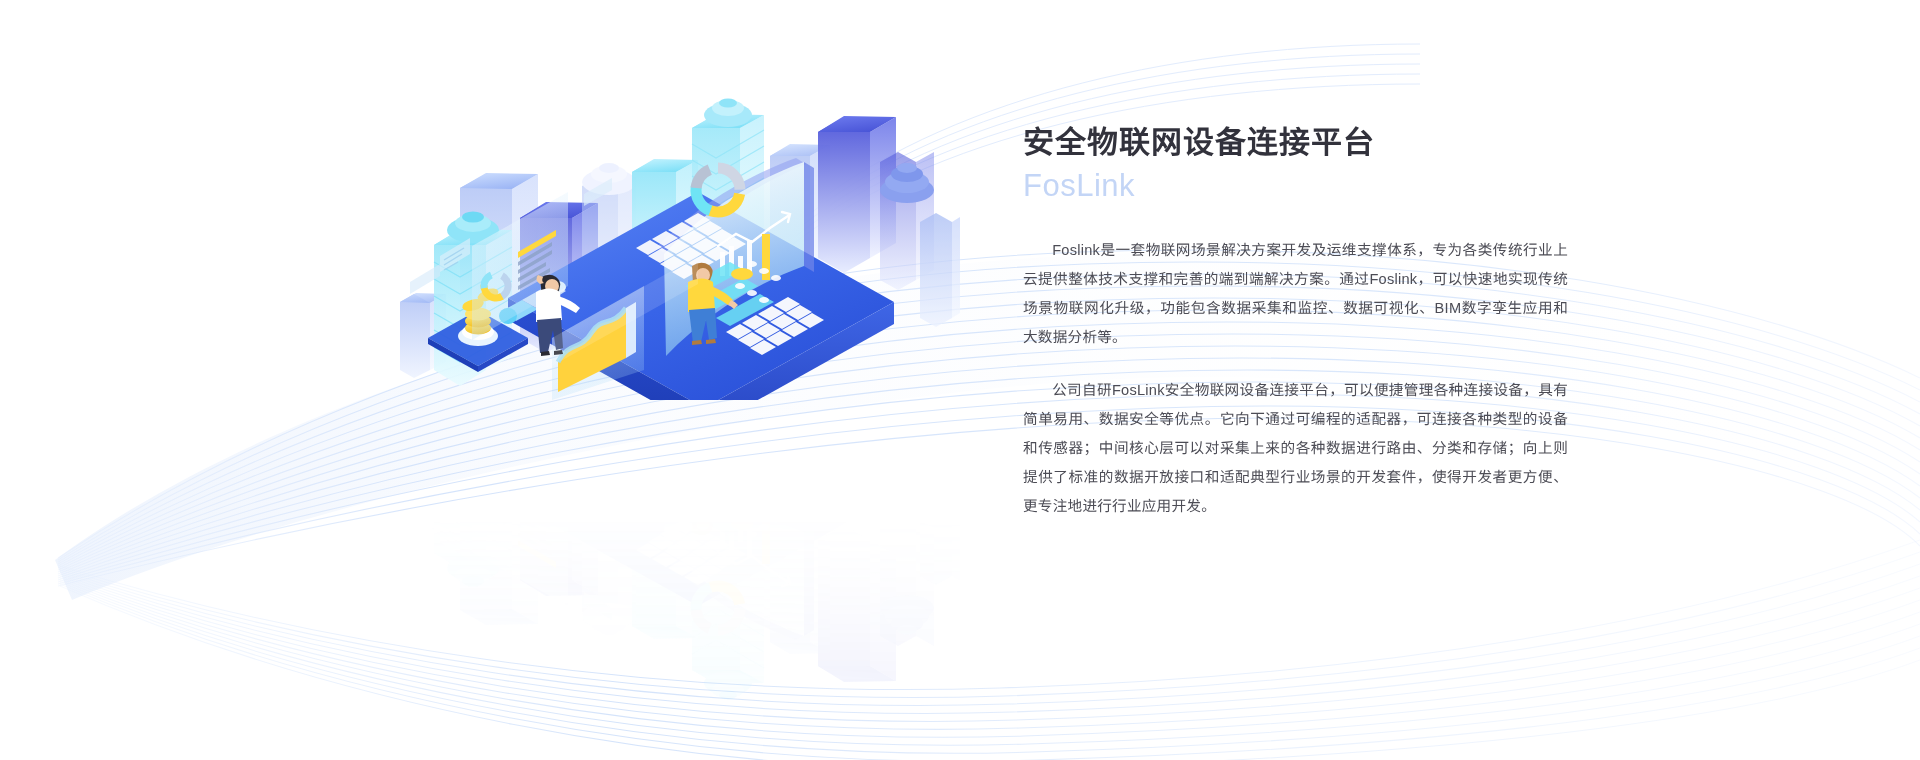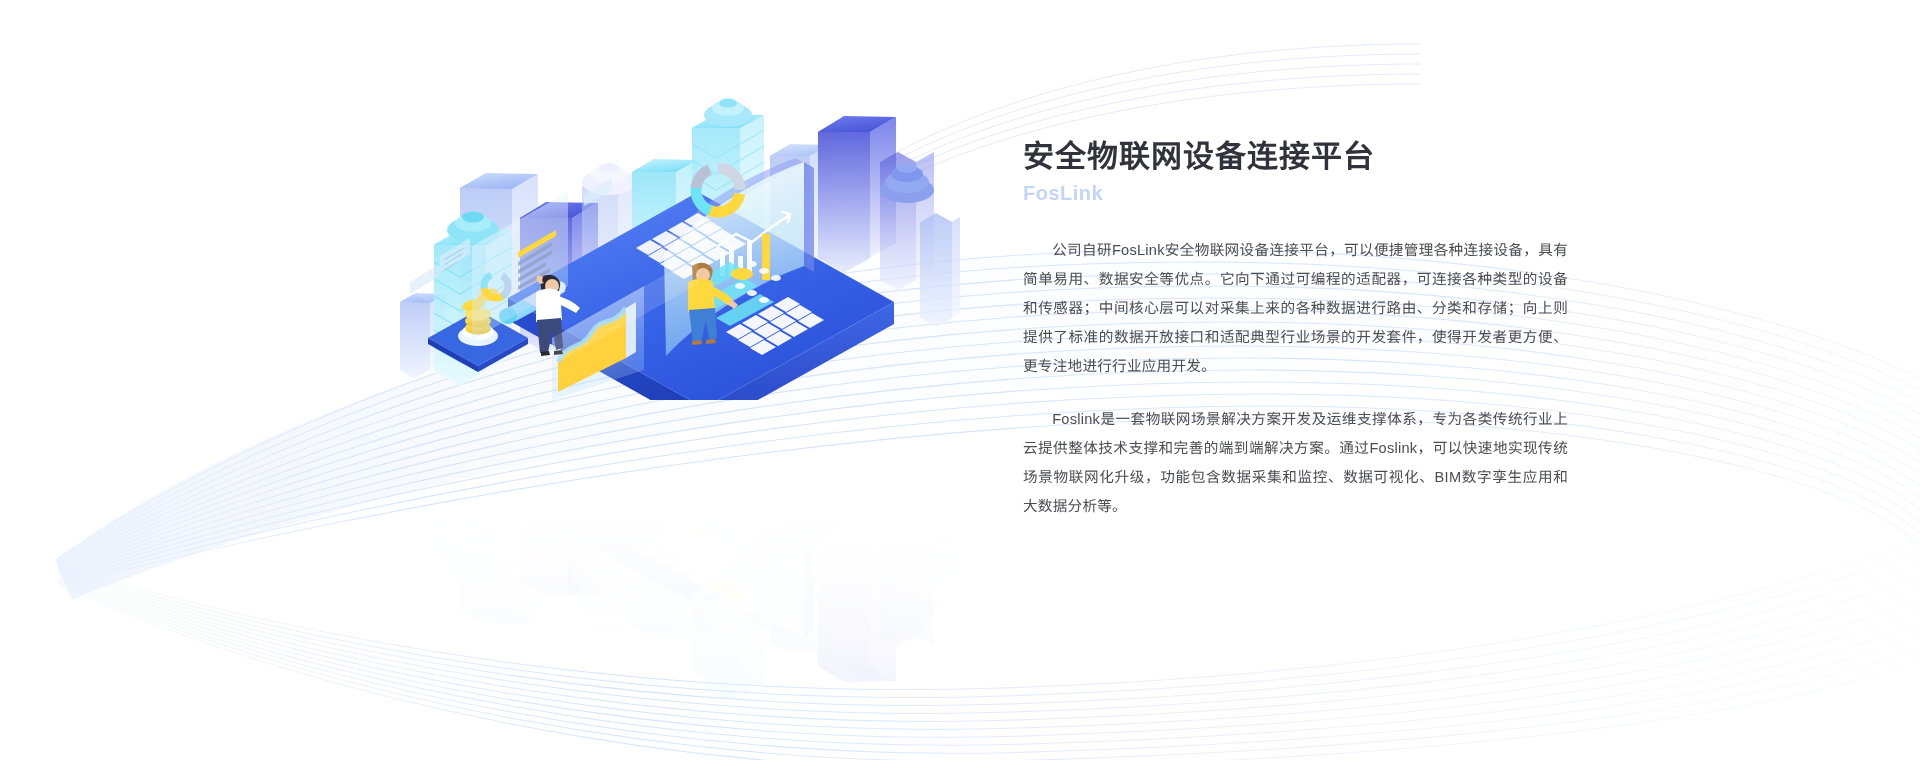--- a/index.html
+++ b/index.html
@@ -40,36 +40,36 @@
     opacity:.11;
     z-index:1;
     -webkit-mask-image:linear-gradient(to top,transparent 0%,transparent 35%,rgba(0,0,0,.85) 100%);
     mask-image:linear-gradient(to top,transparent 0%,transparent 35%,rgba(0,0,0,.85) 100%);
     filter:blur(.4px);
   }
 
   
   .text-col{
     position:absolute;
-    left:1023px;top:136px;
+    left:1023px;top:122px;
     width:545px;
     z-index:3;
   }
   .title{
     font-size:31px;
     font-weight:700;
     color:#32323c;
     letter-spacing:1px;
     line-height:1.35;
     margin:0 0 2px 0;
     white-space:nowrap;
   }
   .subtitle{
-    font-size:20px;
-    font-weight:700;
+    font-size:31px;
+    font-weight:400;
     color:#c3d5f6;
     letter-spacing:.5px;
     line-height:1.3;
     margin:0;
   }
   .body-block{
     margin-top:30px;
   }
   .para{
     font-size:14.6px;
@@ -500,18 +500,18 @@
   </svg>
 
 <div class="page">
   <div class="text-col">
 
     <h1 class="title">安全物联网设备连接平台</h1>
 
     <div class="subtitle">FosLink</div>
 
     <div class="body-block">
+      <p class="para">Foslink是一套物联网场景解决方案开发及运维支撑体系，专为各类传统行业上云提供整体技术支撑和完善的端到端解决方案。通过Foslink，可以快速地实现传统场景物联网化升级，功能包含数据采集和监控、数据可视化、BIM数字孪生应用和大数据分析等。</p>
       <p class="para">公司自研FosLink安全物联网设备连接平台，可以便捷管理各种连接设备，具有简单易用、数据安全等优点。它向下通过可编程的适配器，可连接各种类型的设备和传感器；中间核心层可以对采集上来的各种数据进行路由、分类和存储；向上则提供了标准的数据开放接口和适配典型行业场景的开发套件，使得开发者更方便、更专注地进行行业应用开发。</p>
-      <p class="para">Foslink是一套物联网场景解决方案开发及运维支撑体系，专为各类传统行业上云提供整体技术支撑和完善的端到端解决方案。通过Foslink，可以快速地实现传统场景物联网化升级，功能包含数据采集和监控、数据可视化、BIM数字孪生应用和大数据分析等。</p>
     </div>
 
   </div>
 </div>
 
 </body></html>

